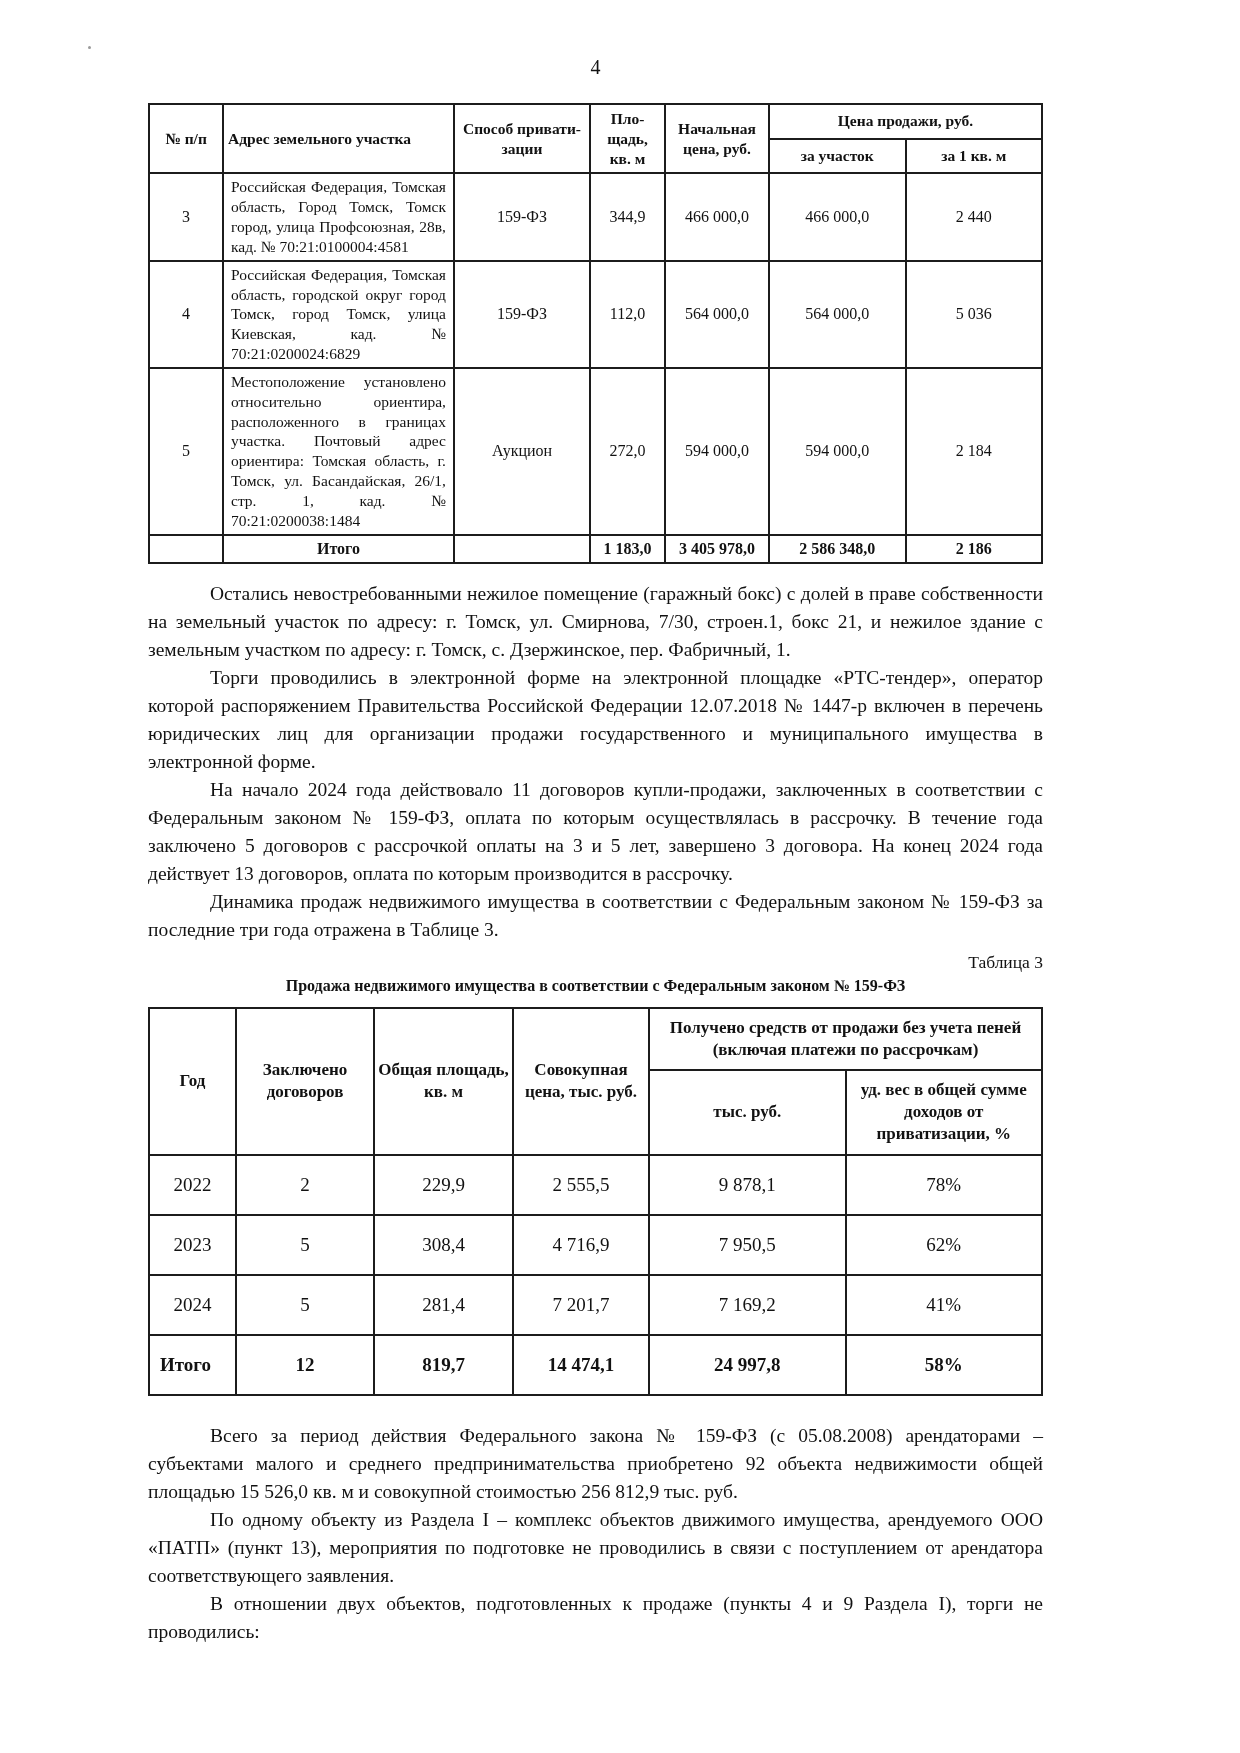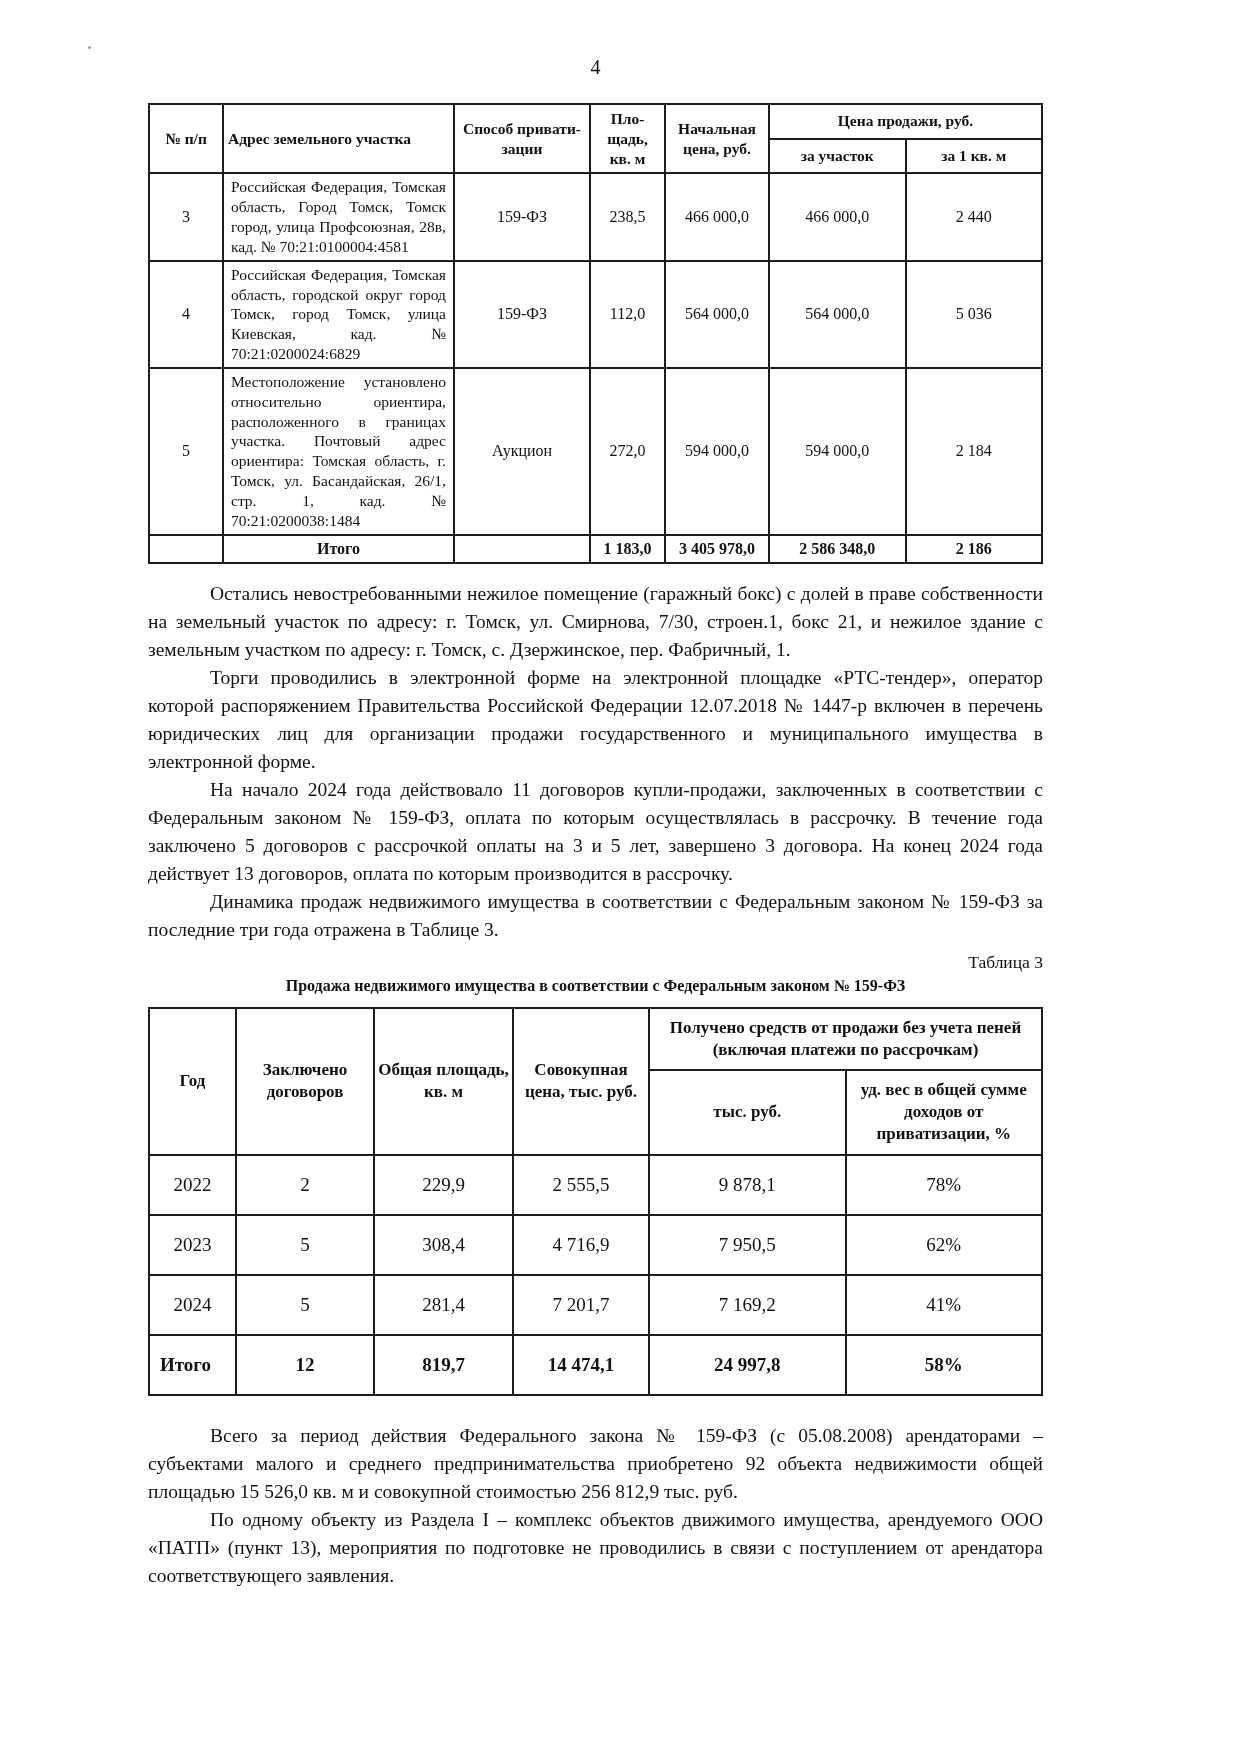--- a/index.html
+++ b/index.html
@@ -78,21 +78,21 @@
         <tr>
           <th class="c-plot">за участок</th>
           <th class="c-sqm">за 1 кв. м</th>
         </tr>
       </thead>
       <tbody>
         <tr>
           <td class="c-num num-cell">3</td>
           <td class="c-addr">Российская Федерация, Томская область, Город Томск, Томск город, улица Профсоюзная, 28в, кад. № 70:21:0100004:4581</td>
           <td class="c-method num-cell">159-ФЗ</td>
-          <td class="c-area num-cell">238,5</td>
+          <td class="c-area num-cell">344,9</td>
           <td class="c-start num-cell">466 000,0</td>
           <td class="c-plot num-cell">466 000,0</td>
           <td class="c-sqm num-cell">2 440</td>
         </tr>
         <tr>
           <td class="c-num num-cell">4</td>
           <td class="c-addr">Российская Федерация, Томская область, городской округ город Томск, город Томск, улица Киевская, кад. № 70:21:0200024:6829</td>
           <td class="c-method num-cell">159-ФЗ</td>
           <td class="c-area num-cell">112,0</td>
           <td class="c-start num-cell">564 000,0</td>
@@ -176,16 +176,17 @@
           <td>14 474,1</td>
           <td>24 997,8</td>
           <td>58%</td>
         </tr>
       </tbody>
     </table>
 
     <div class="bodytext">
       <p>Всего за период действия Федерального закона № 159-ФЗ (с 05.08.2008) арендаторами – субъектами малого и среднего предпринимательства приобретено 92 объекта недвижимости общей площадью 15 526,0 кв. м и совокупной стоимостью 256 812,9 тыс. руб.</p>
       <p>По одному объекту из Раздела I – комплекс объектов движимого имущества, арендуемого ООО «ПАТП» (пункт 13), мероприятия по подготовке не проводились в связи с поступлением от арендатора соответствующего заявления.</p>
+      <p>В отношении двух объектов, подготовленных к продаже (пункты 4 и 9 Раздела I), торги не проводились:</p>
     </div>
 
   </div>
 </div>
 
 </body></html>

